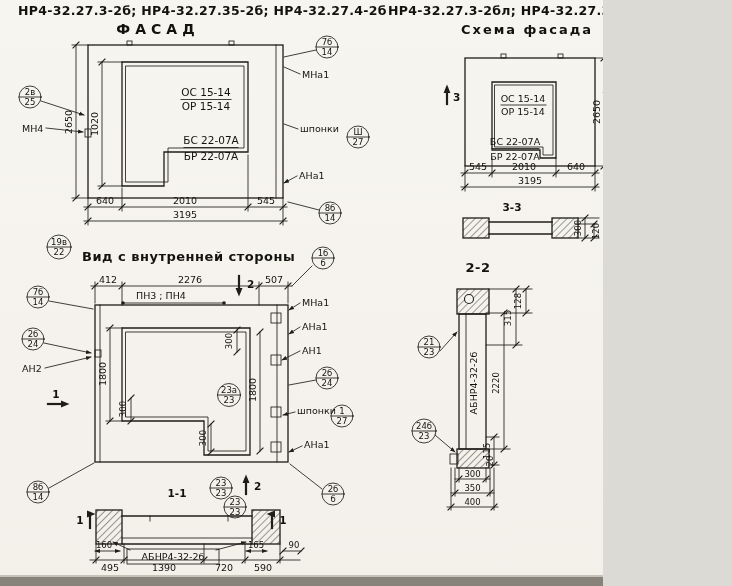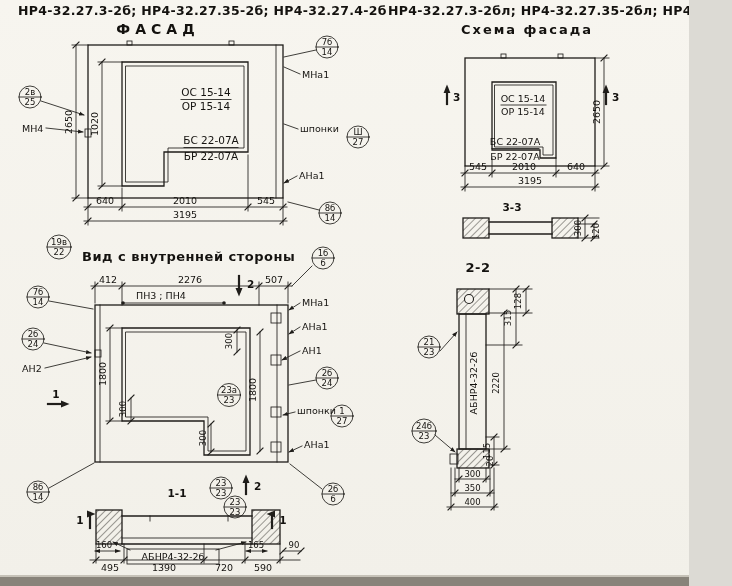--- a/index.html
+++ b/index.html
@@ -1,17 +1,17 @@
 <!DOCTYPE html>
 <html><head>
 <meta charset="utf-8">
 <style>
   html,body{margin:0;padding:0}
   body{background:#dcdad4;font-family:"DejaVu Sans","Liberation Sans",sans-serif}
-  .sheet{position:relative;width:689px;height:586px;background:linear-gradient(180deg,#f7f5ef 0%,#f2f0e9 100%);overflow:hidden}
+  .sheet{position:relative;width:603px;height:586px;background:linear-gradient(180deg,#f7f5ef 0%,#f2f0e9 100%);overflow:hidden}
   svg{display:block}
   .ln{stroke:#1f1d1a;fill:none;stroke-width:1.3;stroke-linecap:square}
   .thin{stroke-width:0.85}
   .thk{stroke-width:2.2}
   .fil{fill:#1f1d1a;stroke:none}
   text{fill:#14120f;font-family:"DejaVu Sans","Liberation Sans",sans-serif}
   .t8{font-size:8.5px}
   .t9{font-size:9.5px}
   .t10{font-size:10.5px}
   .b{font-weight:700}

